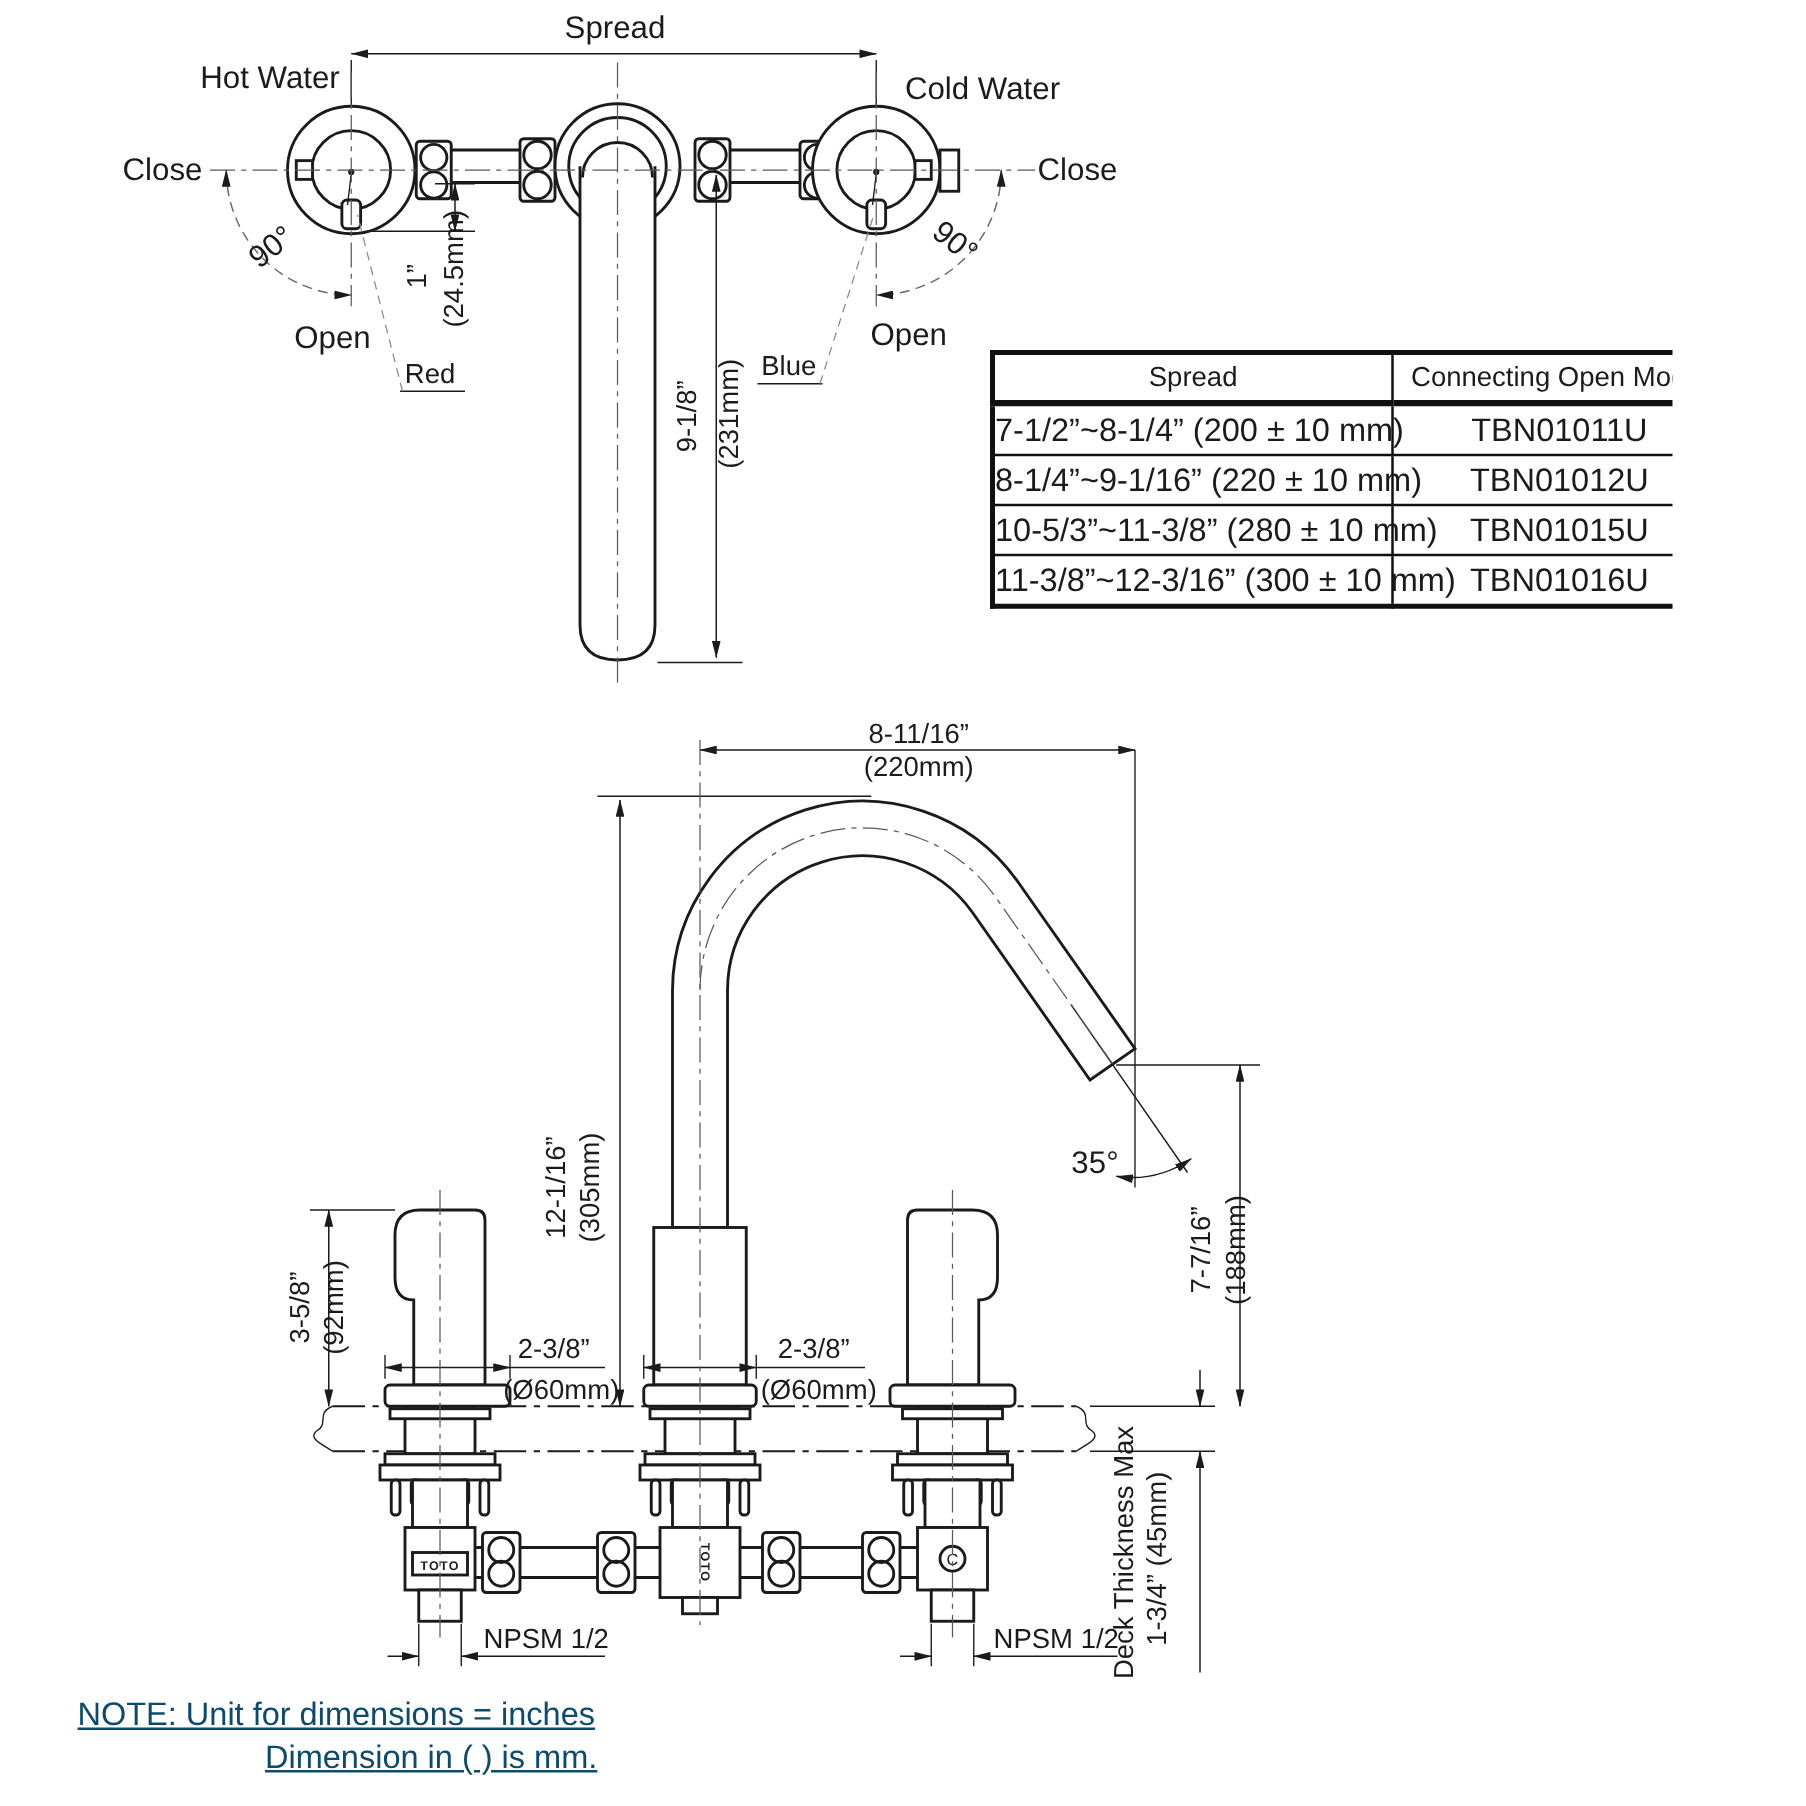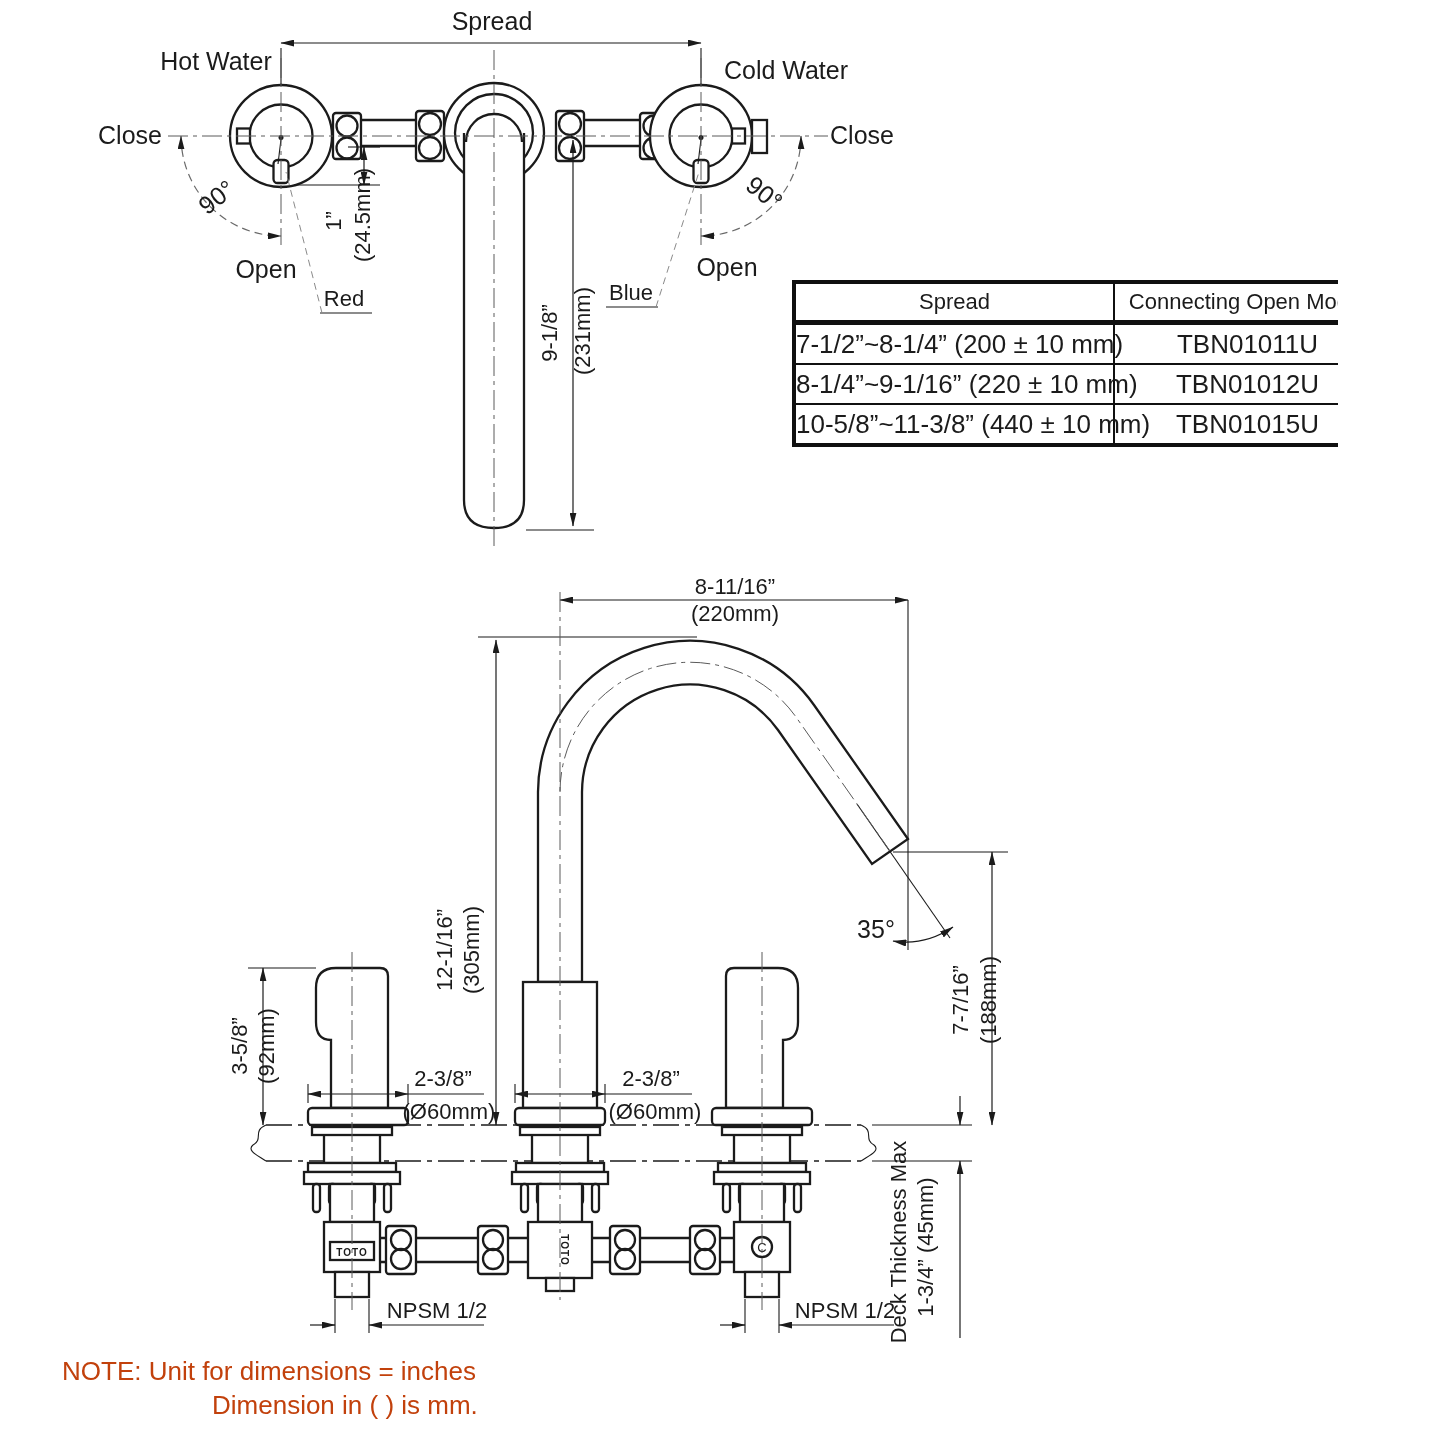--- a/index.html
+++ b/index.html
@@ -19,21 +19,21 @@
   .deckline{stroke:#1b1b1b;stroke-width:1.6;fill:none;stroke-dasharray:26 6 5 6;}
   .dasharc{stroke:#6a6a6a;stroke-width:1.2;fill:none;stroke-dasharray:8 5;
            marker-start:url(#ar);marker-end:url(#ar);}
   .leader{stroke:#8a8a8a;stroke-width:1;fill:none;stroke-dasharray:7 5;}
   .spec-table{position:absolute;left:792px;top:280px;width:592px;border-collapse:collapse;
               background:#fff;table-layout:fixed;border:4px solid #101010;}
   .spec-table th,.spec-table td{border:2.5px solid #101010;text-align:center;
               font-size:26px;font-weight:400;padding:0;height:38px;white-space:nowrap;}
   .spec-table th{height:36px;border-bottom:5px solid #101010;font-size:22px;}
   .col-spread{width:320px;}
-  .note{position:absolute;font-size:26px;color:#c2410c;white-space:nowrap;}
+  .note{position:absolute;font-size:26px;color:#0c4a6e;white-space:nowrap;text-decoration:underline;}
 </style>
 </head>
 <body>
 
 <div class="canvas">
 
 <svg width="1445" height="1445" viewBox="0 0 1445 1445">
   <defs>
     <marker id="ar" viewBox="0 0 12 6" refX="11.5" refY="3" markerWidth="14" markerHeight="7" orient="auto-start-reverse" markerUnits="userSpaceOnUse">
       <path d="M0,0 L12,3 L0,6 Z" fill="#1b1b1b"></path>
@@ -339,22 +339,26 @@
   <tbody>
     <tr>
       <td>7-1/2”~8-1/4” (200 ± 10 mm)</td>
       <td>TBN01011U</td>
     </tr>
     <tr>
       <td>8-1/4”~9-1/16” (220 ± 10 mm)</td>
       <td>TBN01012U</td>
     </tr>
     <tr>
-      <td>10-5/8”~11-3/8” (440 ± 10 mm)</td>
+      <td>10-5/3”~11-3/8” (280 ± 10 mm)</td>
       <td>TBN01015U</td>
+    </tr>
+    <tr>
+      <td>11-3/8”~12-3/16” (300 ± 10 mm)</td>
+      <td>TBN01016U</td>
     </tr>
   </tbody>
 </table>
 
 
 <div class="note" style="left:62px;top:1356px;">NOTE: Unit for dimensions = inches</div>
 <div class="note" style="left:212px;top:1390px;text-align:center;">Dimension in ( ) is mm.</div>
 
 </div>
 

